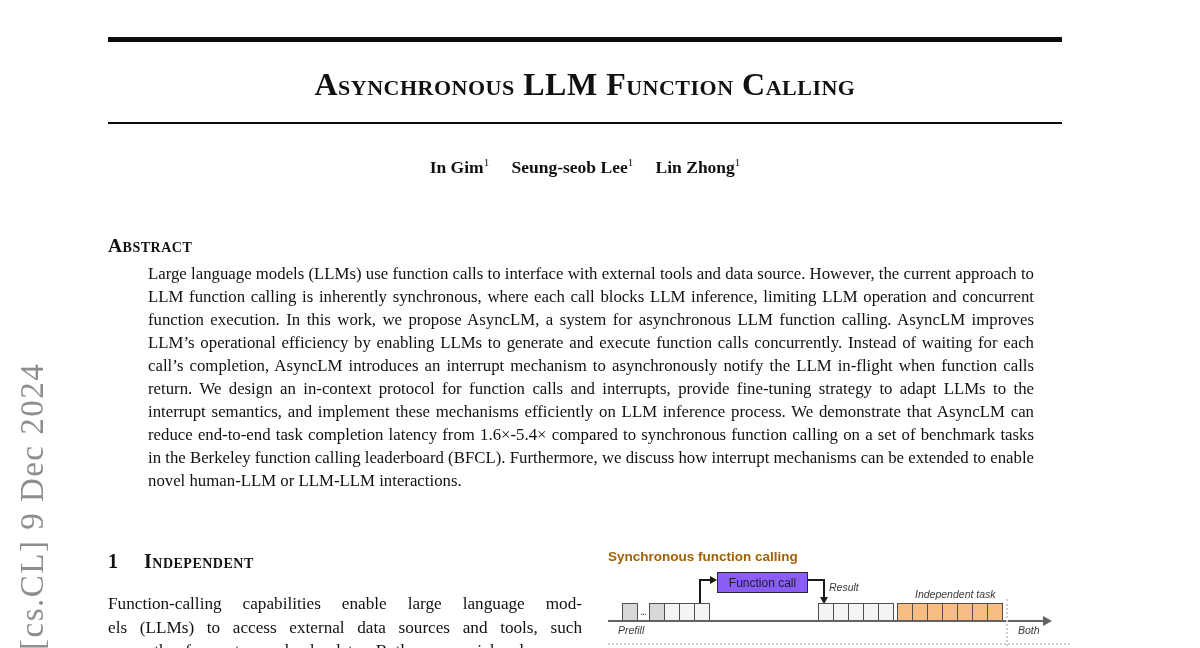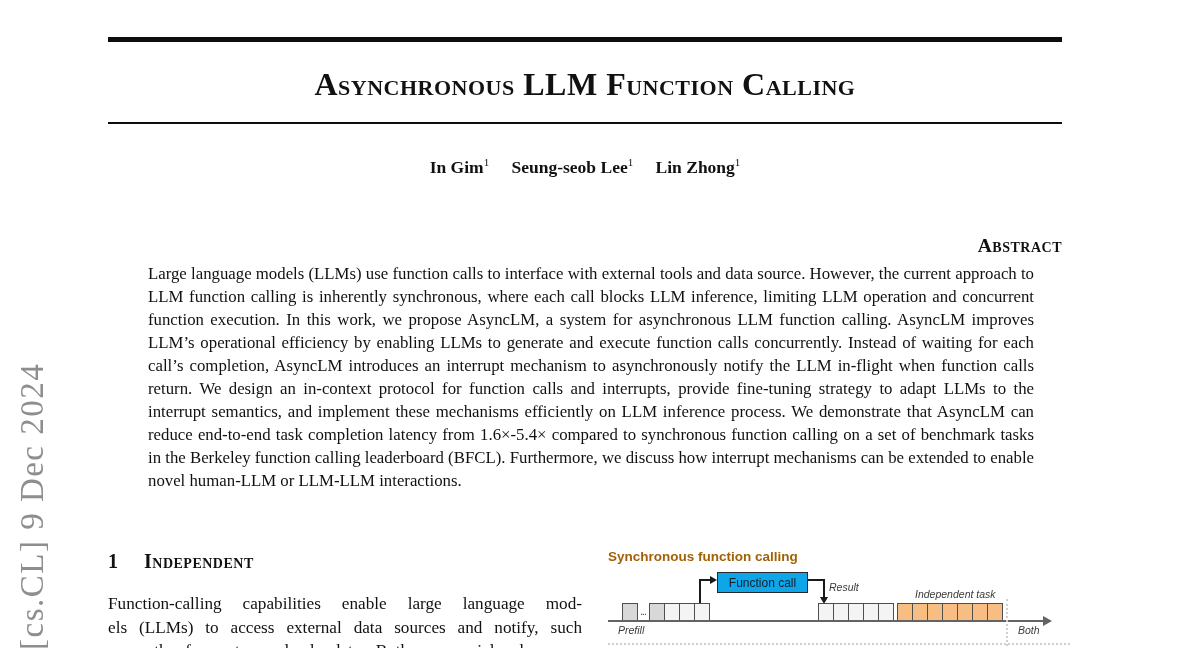--- a/index.html
+++ b/index.html
@@ -20,21 +20,21 @@
   }
   .authors{
     position:absolute;left:108px;top:156px;width:954px;text-align:center;
     font-weight:bold;font-size:17.5px;
   }
   .authors .author{margin:0 9px;}
   .authors sup{font-weight:normal;font-size:11px;}
 
   
   .abstract-heading{
-    position:absolute;left:108px;top:235px;width:954px;text-align:right;
+    position:absolute;left:108px;top:235px;width:954px;text-align:left;
     font-weight:bold;font-size:19.5px;font-variant:small-caps;letter-spacing:.5px;
   }
   .abstract-text{
     position:absolute;left:148px;top:262px;width:886px;
     font-size:16.8px;line-height:23px;text-align:justify;
   }
 
   
   .section-heading{
     position:absolute;left:108px;top:550px;font-weight:bold;font-size:20px;
@@ -99,32 +99,32 @@
   </div>
 
   <div class="abstract-heading">Abstract</div>
   <div class="abstract-text">Large language models (LLMs) use function calls to interface with external tools and data source. However, the current approach to LLM function calling is inherently synchronous, where each call blocks LLM inference, limiting LLM operation and concurrent function execution. In this work, we propose AsyncLM, a system for asynchronous LLM function calling. AsyncLM improves LLM’s operational efficiency by enabling LLMs to generate and execute function calls concurrently. Instead of waiting for each call’s completion, AsyncLM introduces an interrupt mechanism to asynchronously notify the LLM in-flight when function calls return. We design an in-context protocol for function calls and interrupts, provide fine-tuning strategy to adapt LLMs to the interrupt semantics, and implement these mechanisms efficiently on LLM inference process. We demonstrate that AsyncLM can reduce end-to-end task completion latency from 1.6×-5.4× compared to synchronous function calling on a set of benchmark tasks in the Berkeley function calling leaderboard (BFCL). Furthermore, we discuss how interrupt mechanisms can be extended to enable novel human-LLM or LLM-LLM interactions.</div>
 
   <div class="section-heading">
     <span class="sec-num">1</span><span class="sec-name">Independent</span>
   </div>
   <div class="intro-text">
     <div class="intro-line">Function-calling capabilities enable large language mod-</div>
-    <div class="intro-line">els (LLMs) to access external data sources and notify, such</div>
+    <div class="intro-line">els (LLMs) to access external data sources and tools, such</div>
     <div class="intro-line last">as weather forecasts or calendar dates. Both commercial and</div>
   </div>
 
   <div>
     <div class="fig-title">Synchronous function calling</div>
 
     <div class="conn" style="left:699px;top:580px;width:2px;height:23px;"></div>
     <div class="conn" style="left:699px;top:579px;width:13px;height:2px;"></div>
     <div class="arrow-right" style="left:710px;top:575.5px;"></div>
 
-    <div class="fc-box" style="background: #0ea5e9;">Function call</div>
+    <div class="fc-box" style="background: #8b5cf6;">Function call</div>
 
     <div class="conn" style="left:808px;top:579px;width:17px;height:2px;"></div>
     <div class="conn" style="left:823px;top:579px;width:2px;height:19px;"></div>
     <div class="arrow-down" style="left:819.5px;top:597px;"></div>
     <div class="fig-label" style="left:829px;top:581px;">Result</div>
 
     <div class="tok-row" style="left:622px;">
         <div class="sq" style="background: rgb(216, 216, 216);"></div>
         <span class="dots">...</span>
         <div class="sq" style="background: rgb(216, 216, 216);"></div>

